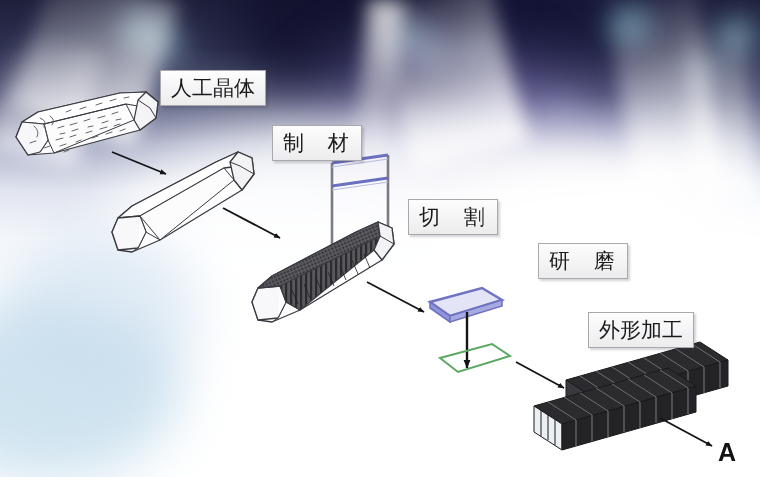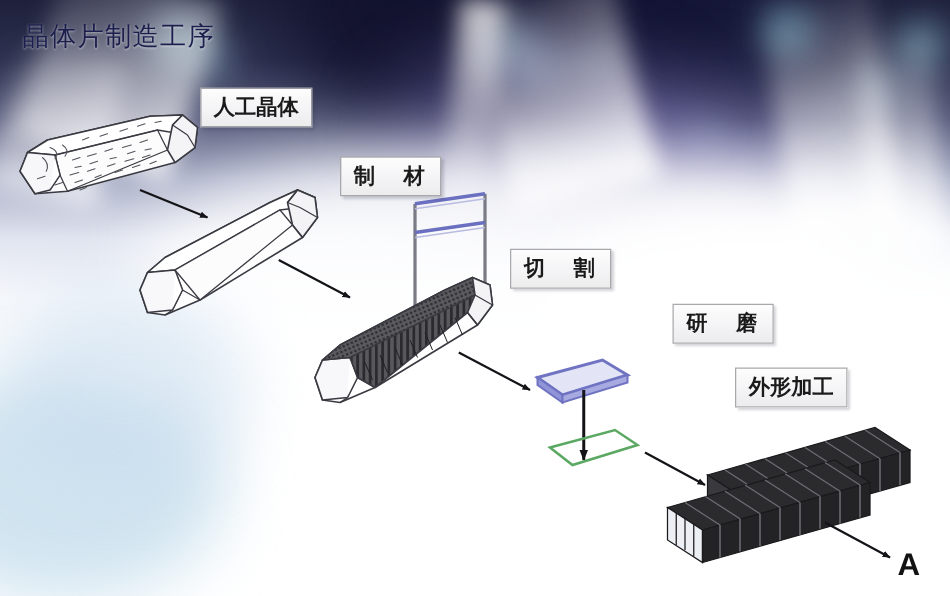--- a/index.html
+++ b/index.html
@@ -63,26 +63,25 @@
     text-shadow: 0 1px 2px rgba(255,255,255,0.55);
     white-space: nowrap;
   }
 
   
   .label {
     position: absolute;
     background: linear-gradient(to bottom,#fdfdfd 0%, #f4f4f6 55%, #ececed 100%);
     border: 1px solid #a9a9ad;
     color: #1a1a1a;
-    font-size: 17px;
+    font-size: 21px;
     line-height: 1;
     padding: 6px 10px 7px 10px;
     box-shadow: 2px 2px 2px rgba(60,60,80,0.22);
     white-space: nowrap;
-    font-weight: bold;
   }
   .label.sp { letter-spacing: 9px; padding-right: 3px; }
 
   
   #art {
     position: absolute;
     inset: 0;
     pointer-events: none;
   }
 
@@ -314,27 +313,26 @@
           <line x1="656" y1="423" x2="656" y2="397"></line>
           <line x1="672" y1="419" x2="672" y2="393"></line>
           <line x1="688" y1="414" x2="688" y2="388"></line>
         </g>
       </g>
     </g>
 
     <line x1="660" y1="418" x2="712" y2="446" stroke="#141418" stroke-width="1.8" marker-end="url(#ah)"></line>
   </svg>
 
-  <div class="title">晶体片制造工序</div>
 
   <div class="label" style="left:160px;top:70px;">人工晶体</div>
 
   <div class="label sp" style="left:272px;top:125px;">制 材</div>
 
   <div class="label sp" style="left:408px;top:199px;">切 割</div>
 
   <div class="label sp" style="left:498px;top:243px;margin-left:40px;">研 磨</div>
 
-  <div class="label" style="left:588px;top:294px;">外形加工</div>
+  <div class="label" style="left:588px;top:312px;">外形加工</div>
 
   <div class="finalA" style="left:718px;top:438px;">A</div>
 
 </div>
 
 </body></html>

